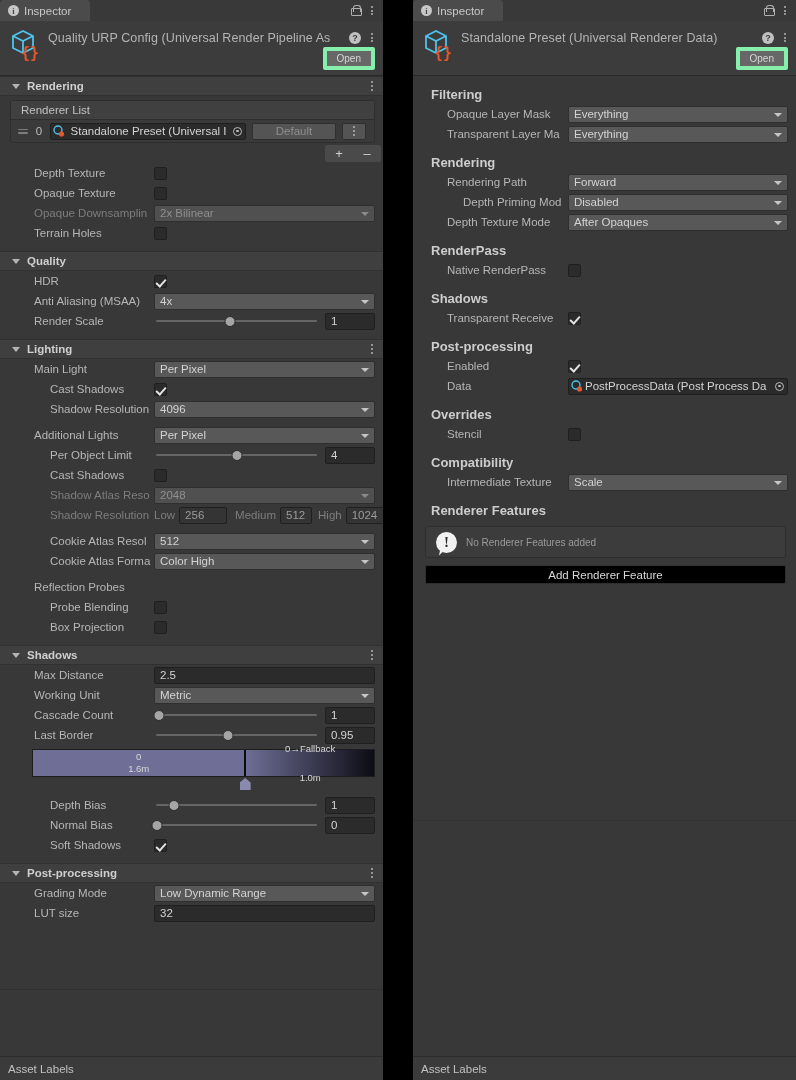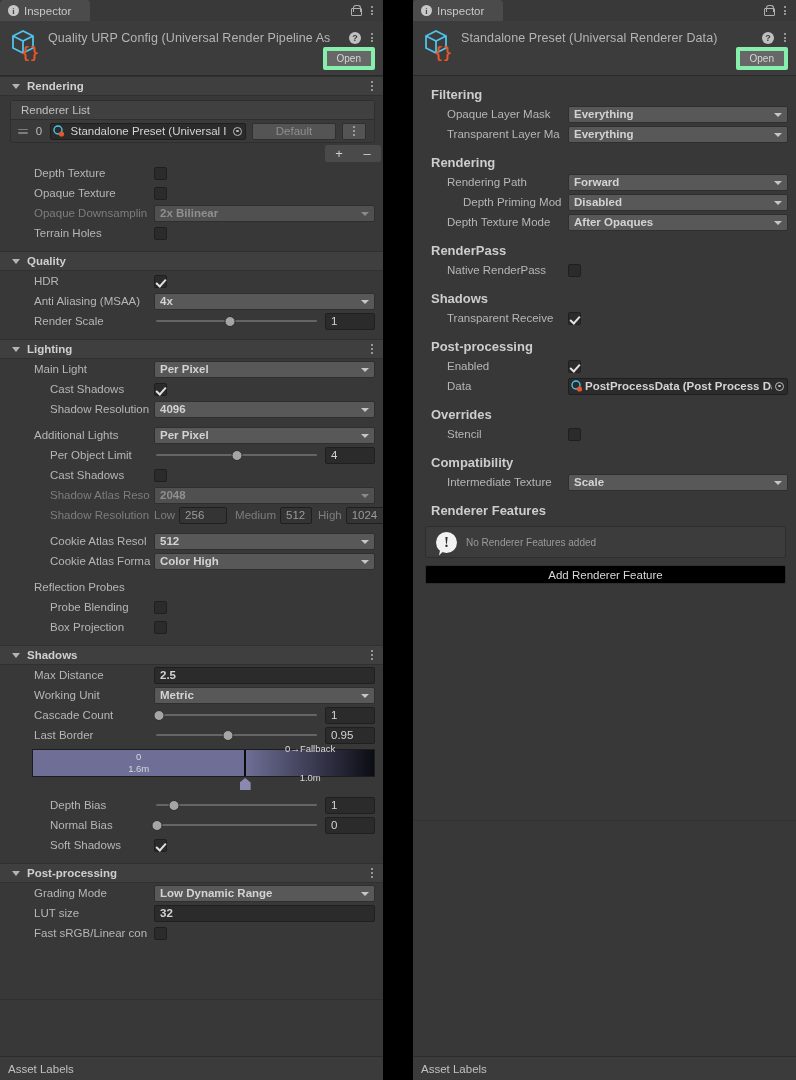--- a/index.html
+++ b/index.html
@@ -60,21 +60,21 @@
   .foldout .kebab { margin-left: auto; }
 
   
   .row { height: 20px; display: flex; align-items: center; position: relative; }
   .lbl { color: #b6b6b6; font-size: 11.5px; white-space: nowrap; overflow: hidden; }
   .lbl.dim { color: #7d7d7d; }
   .lbl.i1 { padding-left: 34px; }
   .lbl.i2 { padding-left: 50px; }
   .L .lbl { width: 154px; flex: 0 0 154px; }
   .R .lbl { width: 155px; flex: 0 0 155px; }
-  .field { flex: 1 1 auto; margin-right: 8px; font-weight: bold; }
+  .field { flex: 1 1 auto; margin-right: 8px; }
 
   
   .grouplbl { font-weight: bold; color: #cdcdcd; font-size: 13px; padding-left: 18px; }
 
   
   .chk { width: 13px; height: 13px; background: #2b2b2b; border: 1px solid #1f1f1f; border-radius: 2px;
          position: relative; flex: 0 0 13px; }
   .chk.on::after { content: ""; position: absolute; left: 3px; top: 1px; width: 4px; height: 8px;
          border: solid #e3e3e3; border-width: 0 2px 2px 0; transform: rotate(42deg); }
 
@@ -465,24 +465,20 @@
           </span>
       </div>
       <div class="row">
         <span class="lbl i1">Grading Mode</span>
         <span class="dd field">Low Dynamic Range</span>
       </div>
       <div class="row">
         <span class="lbl i1">LUT size</span>
         <span class="txt field">32</span>
       </div>
-      <div class="row">
-        <span class="lbl i1">Fast sRGB/Linear con</span>
-        <span class="chk"></span>
-      </div>
     </div>
 
     <div class="footer-spacer"></div>
     <div class="asset-labels">Asset Labels</div>
   </div>
 
   <div class="gap"></div>
 
   <div class="panel panel-right">
 

